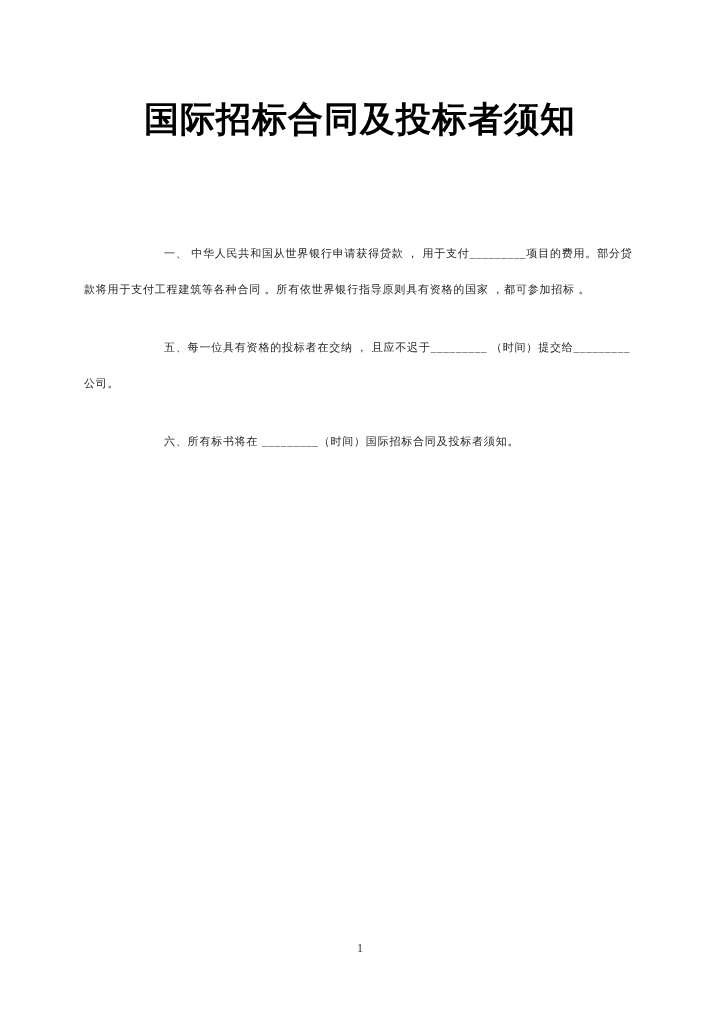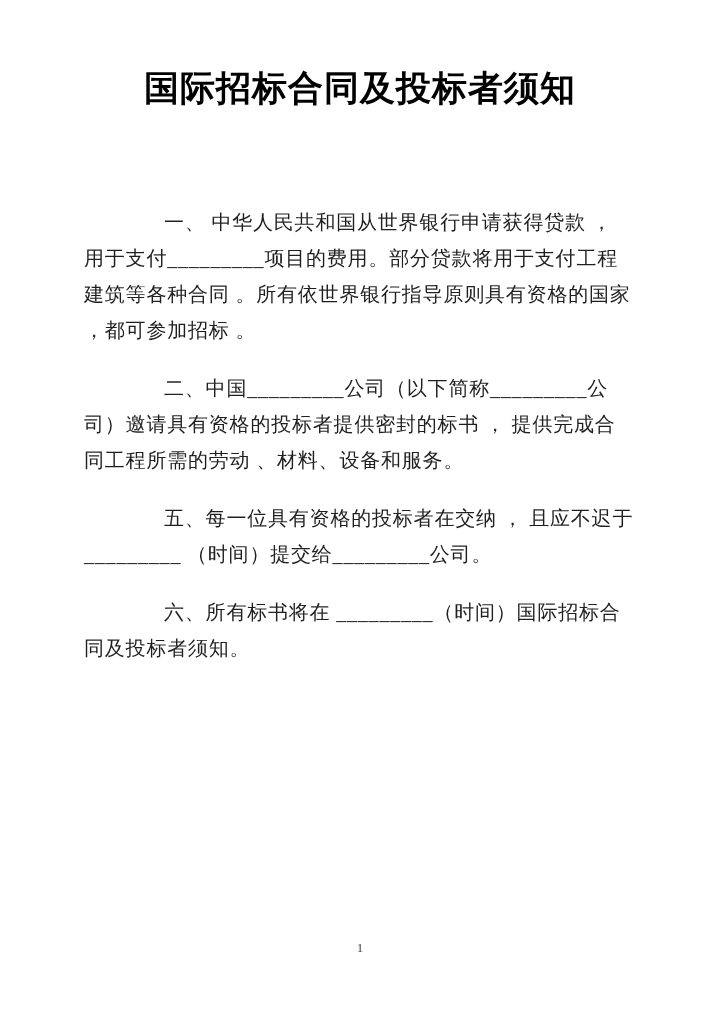--- a/index.html
+++ b/index.html
@@ -7,36 +7,36 @@
     padding: 0;
     background: #ffffff;
   }
   .page {
     position: relative;
     width: 720px;
     height: 1017px;
     background: #ffffff;
     overflow: hidden;
     box-sizing: border-box;
-    padding-top: 67px;
+    padding-top: 98px;
   }
   .doc-title {
     margin: 0;
     text-align: center;
     font-family: "Liberation Sans", "DejaVu Sans", sans-serif;
     font-weight: 700;
     font-size: 35px;
     line-height: 42px;
     letter-spacing: 1px;
     color: #000000;
   }
   .content {
     margin: 95px 84px 0 84px; 
     font-family: "Liberation Serif", "DejaVu Serif", serif;
-    font-size: 20px;
+    font-size: 11px;
     line-height: 36px;
     letter-spacing: 0.8px;
     color: #1f1f1f;
     text-align: left;
   }
   .para {
     margin: 0 0 22px 0;
     text-indent: 80px;
     word-break: normal;
     overflow-wrap: break-word;
@@ -56,21 +56,20 @@
 </style>
 </head>
 <body>
 
 <div class="page">
 
   <h1 class="doc-title">国际招标合同及投标者须知</h1>
 
   <div class="content">
     <p class="para">一、 中华人民共和国从世界银行申请获得贷款 ， 用于支付_________项目的费用。部分贷款将用于支付工程建筑等各种合同 。所有依世界银行指导原则具有资格的国家 ，都可参加招标 。</p>
-    <p class="para">二、中国_________公司（以下简称_________公司）邀请具有资格的投标者提供密封的标书 ， 提供完成合同工程所需的劳动 、材料、设备和服务。</p>
     <p class="para">五、每一位具有资格的投标者在交纳 ， 且应不迟于_________ （时间）提交给_________公司。</p>
     <p class="para">六、所有标书将在 _________（时间）国际招标合同及投标者须知。</p>
   </div>
 
   <div class="footer">
     <span class="page-num">1</span>
   </div>
 
 </div>
 

